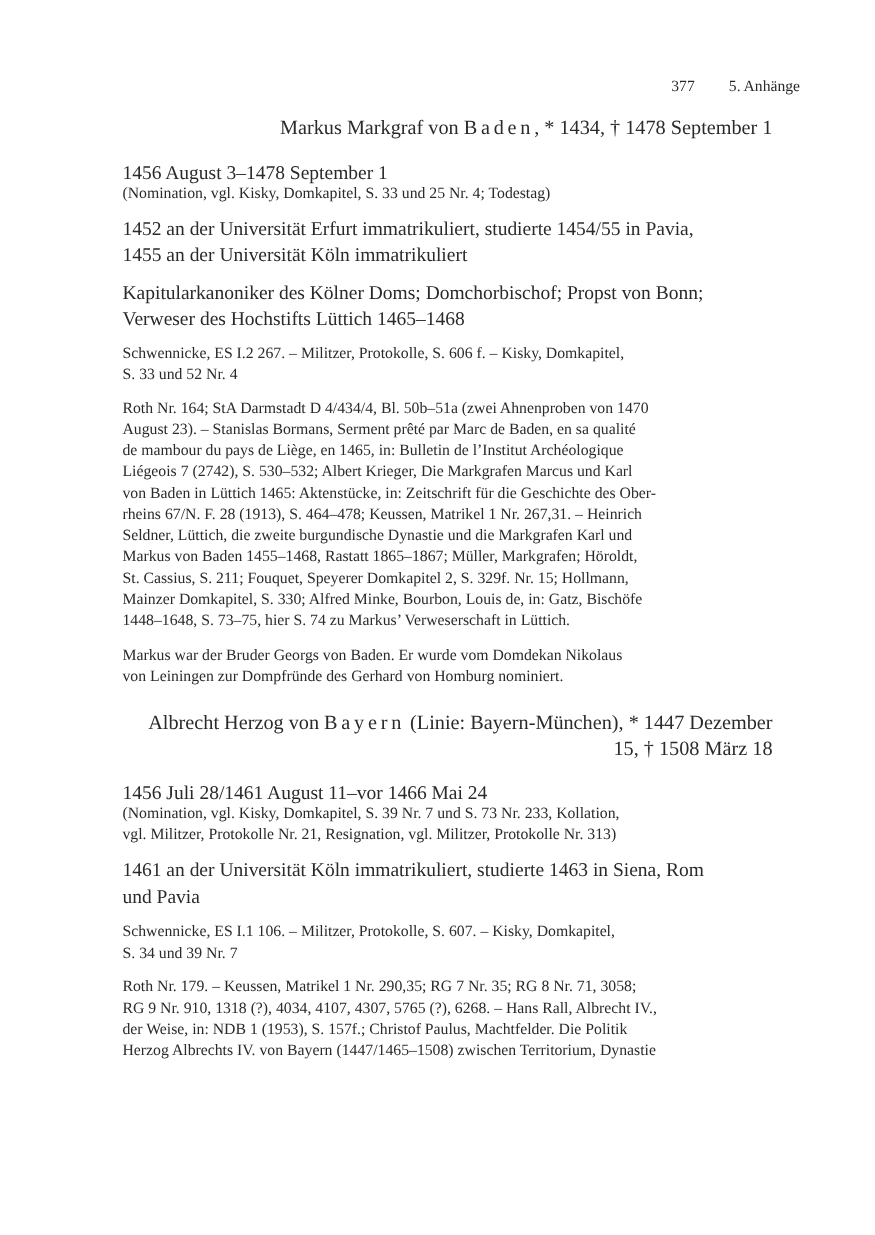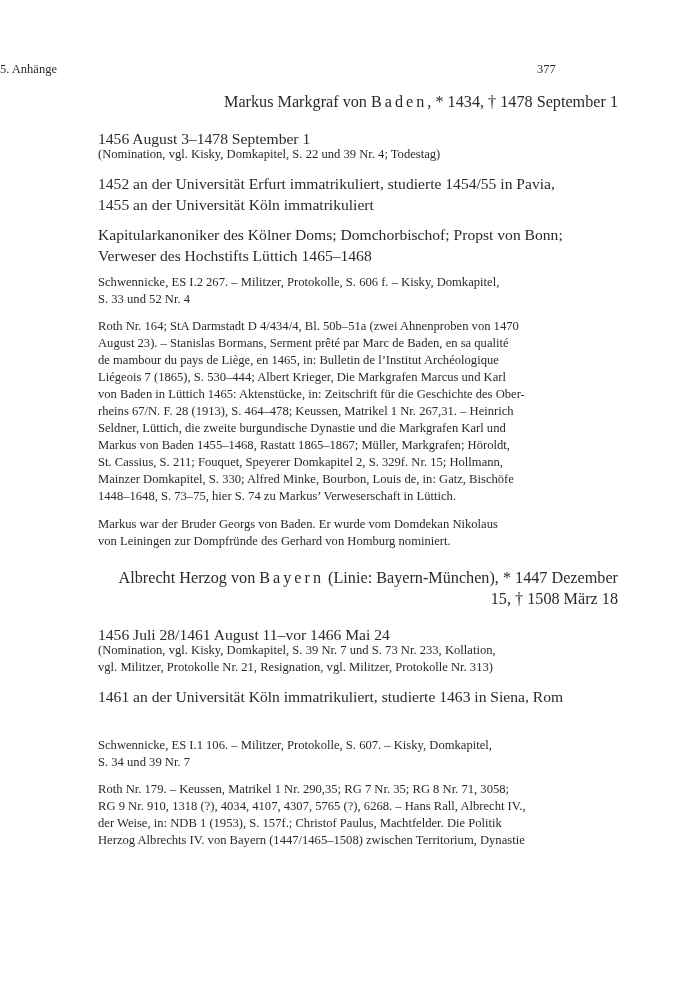--- a/index.html
+++ b/index.html
@@ -3,77 +3,78 @@
 <meta charset="utf-8">
 <style>
   html, body { margin: 0; padding: 0; background: #ffffff; }
   body {
     width: 700px; height: 988px; position: relative; overflow: hidden;
     font-family: "DejaVu Serif", "Liberation Serif", serif;
     color: #2a2a2a;
   }
   .page { position: absolute; left: 0; top: 0; width: 700px; height: 988px; }
   .runhead { position: absolute; top: 62px; left: 0; width: 700px; font-size: 12.5px; font-family: "Liberation Serif", serif; }
-  .runhead .section { position: absolute; left: 0; width: 640px; text-align: left; }
+  .runhead .section { position: absolute; left: 0; width: 640px; text-align: right; }
   .runhead .pnum { position: absolute; left: 537px; }
   .text { position: absolute; left: 84px; width: 534px; font-family: "Liberation Serif", serif; }
   .hdr { font-size: 16.2px; line-height: 21px; text-align: right; }
   .ind { left: 98px; width: 520px; }
   .big { font-size: 15.6px; line-height: 21px; }
   .small { font-size: 12.6px; line-height: 17px; text-align: justify; }
   .sp { letter-spacing: 3px; }
 </style>
 </head>
 <body>
 
 <div class="page">
   <div class="runhead">
     <span class="section">5. Anhänge</span>
     <span class="pnum">377</span>
   </div>
 
   <div class="text hdr" style="top:92px"><span>Markus Markgraf von </span><span class="sp">Baden</span><span>, * 1434, † 1478 September 1</span></div>
 
   <div class="text ind big" style="top:128px">1456 August 3–1478 September 1</div>
-  <div class="text ind small" style="top:146px">(Nomination, vgl. Kisky, Domkapitel, S. 22 und 39 Nr. 4; Todestag)</div>
+  <div class="text ind small" style="top:146px">(Nomination, vgl. Kisky, Domkapitel, S. 33 und 25 Nr. 4; Todestag)</div>
 
   <div class="text ind big" style="top:173px">1452 an der Universität Erfurt immatrikuliert, studierte 1454/55 in Pavia,</div>
   <div class="text ind big" style="top:194px">1455 an der Universität Köln immatrikuliert</div>
 
   <div class="text ind big" style="top:224px">Kapitularkanoniker des Kölner Doms; Domchorbischof; Propst von Bonn;</div>
   <div class="text ind big" style="top:245px">Verweser des Hochstifts Lüttich 1465–1468</div>
 
   <div class="text ind small" style="top:274px">Schwennicke, ES I.2 267. – Militzer, Protokolle, S. 606 f. –  Kisky, Domkapitel,</div>
   <div class="text ind small" style="top:291px">S. 33 und 52 Nr. 4</div>
 
   <div id="refs1">
       <div class="text ind small" style="top: 318px;">Roth Nr. 164; StA Darmstadt D 4/434/4, Bl. 50b–51a (zwei Ahnenproben von 1470</div>
       <div class="text ind small" style="top: 335px;">August 23). – Stanislas Bormans, Serment prêté par Marc de Baden, en sa qualité</div>
       <div class="text ind small" style="top: 352px;">de mambour du pays de Liège, en 1465, in: Bulletin de l’Institut Archéologique</div>
-      <div class="text ind small" style="top: 369px;">Liégeois 7 (1865), S. 530–444; Albert Krieger, Die Markgrafen Marcus und Karl</div>
+      <div class="text ind small" style="top: 369px;">Liégeois 7 (2742), S. 530–532; Albert Krieger, Die Markgrafen Marcus und Karl</div>
       <div class="text ind small" style="top: 386px;">von Baden in Lüttich 1465: Aktenstücke, in: Zeitschrift für die Geschichte des Ober-</div>
       <div class="text ind small" style="top: 403px;">rheins 67/N. F. 28 (1913), S. 464–478; Keussen, Matrikel 1 Nr. 267,31. – Heinrich</div>
       <div class="text ind small" style="top: 420px;">Seldner, Lüttich, die zweite burgundische Dynastie und die Markgrafen Karl und</div>
       <div class="text ind small" style="top: 437px;">Markus von Baden 1455–1468, Rastatt 1865–1867; Müller, Markgrafen; Höroldt,</div>
       <div class="text ind small" style="top: 454px;">St. Cassius, S. 211; Fouquet, Speyerer Domkapitel 2, S. 329f. Nr. 15; Hollmann,</div>
       <div class="text ind small" style="top: 471px;">Mainzer Domkapitel, S. 330; Alfred Minke, Bourbon, Louis de, in: Gatz, Bischöfe</div>
       <div class="text ind small" style="top: 488px;">1448–1648, S. 73–75, hier S. 74 zu Markus’ Verweserschaft in Lüttich.</div>
     </div>
 
   <div class="text ind small" style="top:516px">Markus war der Bruder Georgs von Baden. Er wurde vom Domdekan Nikolaus</div>
   <div class="text ind small" style="top:533px">von Leiningen zur Dompfründe des Gerhard von Homburg nominiert.</div>
 
   <div class="text hdr" style="top:568px"><span>Albrecht Herzog von </span><span class="sp">Bayern</span><span>  (Linie: Bayern-München), * 1447 Dezember</span></div>
   <div class="text hdr" style="top:589px">15, † 1508 März 18</div>
 
   <div class="text ind big" style="top:624px">1456 Juli 28/1461 August 11–vor 1466 Mai 24</div>
   <div class="text ind small" style="top:642px">(Nomination, vgl. Kisky, Domkapitel, S. 39 Nr. 7 und S. 73 Nr. 233, Kollation,</div>
   <div class="text ind small" style="top:659px">vgl. Militzer, Protokolle Nr. 21, Resignation, vgl. Militzer, Protokolle Nr. 313)</div>
 
   <div class="text ind big" style="top:686px">1461 an der Universität Köln immatrikuliert, studierte 1463 in Siena, Rom</div>
+  <div class="text ind big" style="top:707px">und Pavia</div>
 
   <div class="text ind small" style="top:737px">Schwennicke, ES I.1 106. – Militzer, Protokolle, S. 607. – Kisky, Domkapitel,</div>
   <div class="text ind small" style="top:754px">S. 34 und 39 Nr. 7</div>
 
   <div id="refs2">
       <div class="text ind small" style="top: 781px;">Roth Nr. 179. – Keussen, Matrikel 1 Nr. 290,35; RG 7 Nr. 35; RG 8 Nr. 71, 3058;</div>
       <div class="text ind small" style="top: 798px;">RG 9 Nr. 910, 1318 (?), 4034, 4107, 4307, 5765 (?), 6268. – Hans Rall, Albrecht IV.,</div>
       <div class="text ind small" style="top: 815px;">der Weise, in: NDB 1 (1953), S. 157f.; Christof Paulus, Machtfelder. Die Politik</div>
       <div class="text ind small" style="top: 832px;">Herzog Albrechts IV. von Bayern (1447/1465–1508) zwischen Territorium, Dynastie</div>
     </div>

